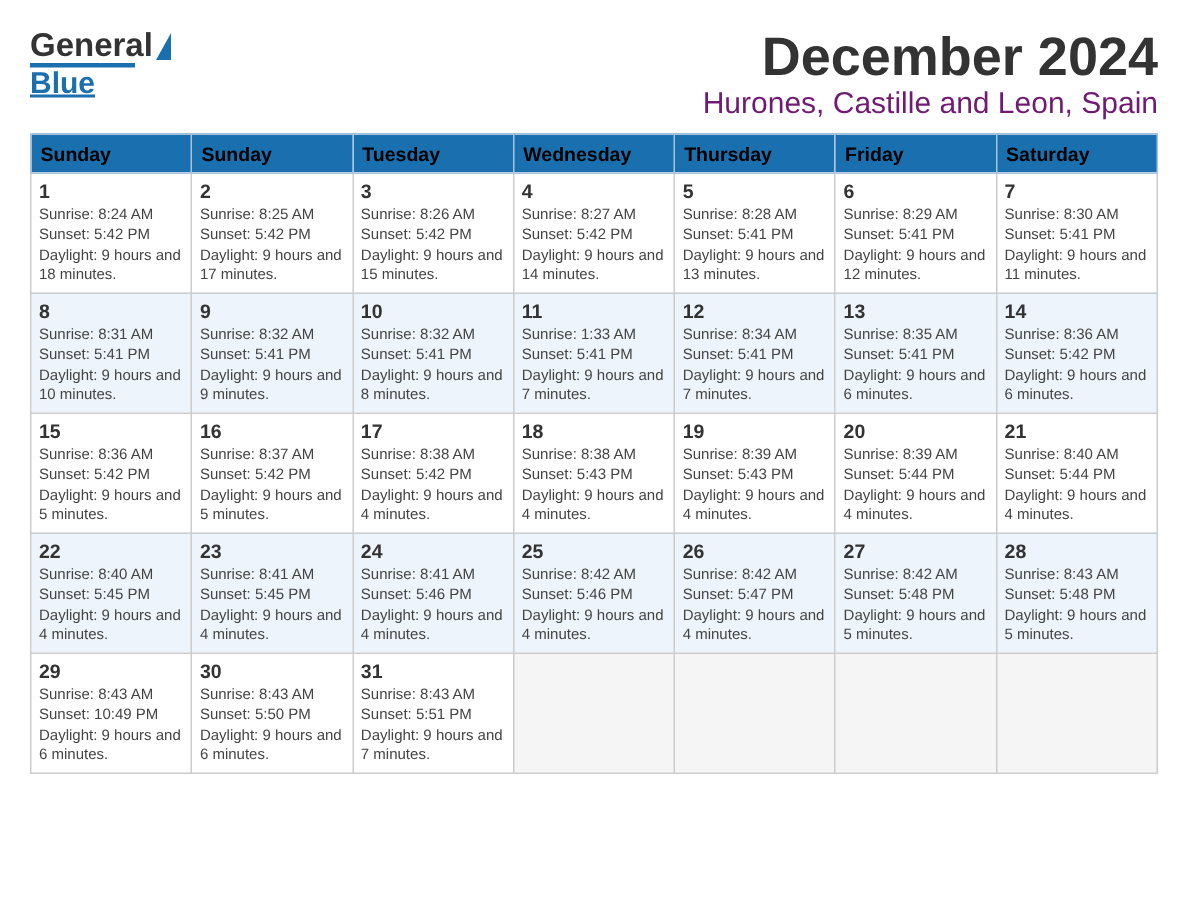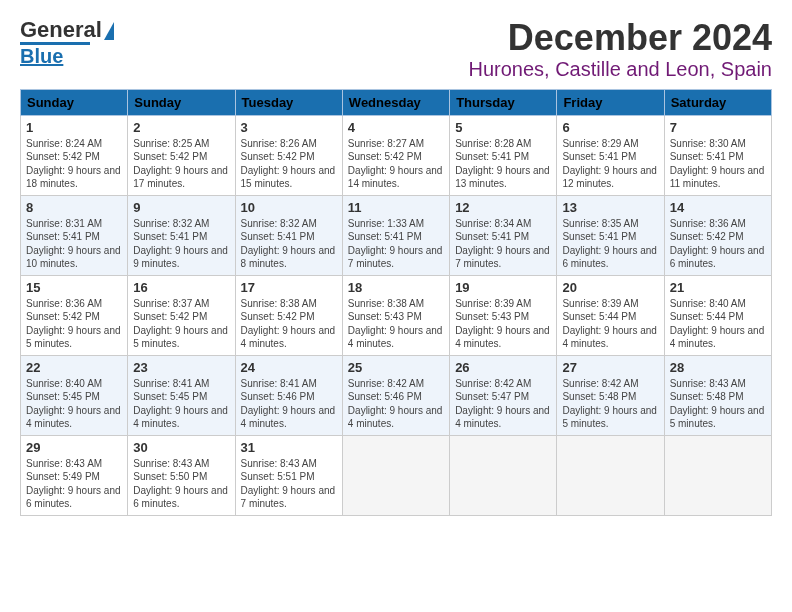--- a/index.html
+++ b/index.html
@@ -370,21 +370,21 @@
           <span>Sunset: 5:48 PM</span><br>
           <span>Daylight: 9 hours and 5 minutes.</span>
         </div>
       </td>
         </tr>
         <tr>
           <td>
         <span class="day-num">29</span>
         <div class="cell-text">
           <span>Sunrise: 8:43 AM</span><br>
-          <span>Sunset: 5:49 PM</span><br>
+          <span>Sunset: 10:49 PM</span><br>
           <span>Daylight: 9 hours and 6 minutes.</span>
         </div>
       </td>
           <td>
         <span class="day-num">30</span>
         <div class="cell-text">
           <span>Sunrise: 8:43 AM</span><br>
           <span>Sunset: 5:50 PM</span><br>
           <span>Daylight: 9 hours and 6 minutes.</span>
         </div>

